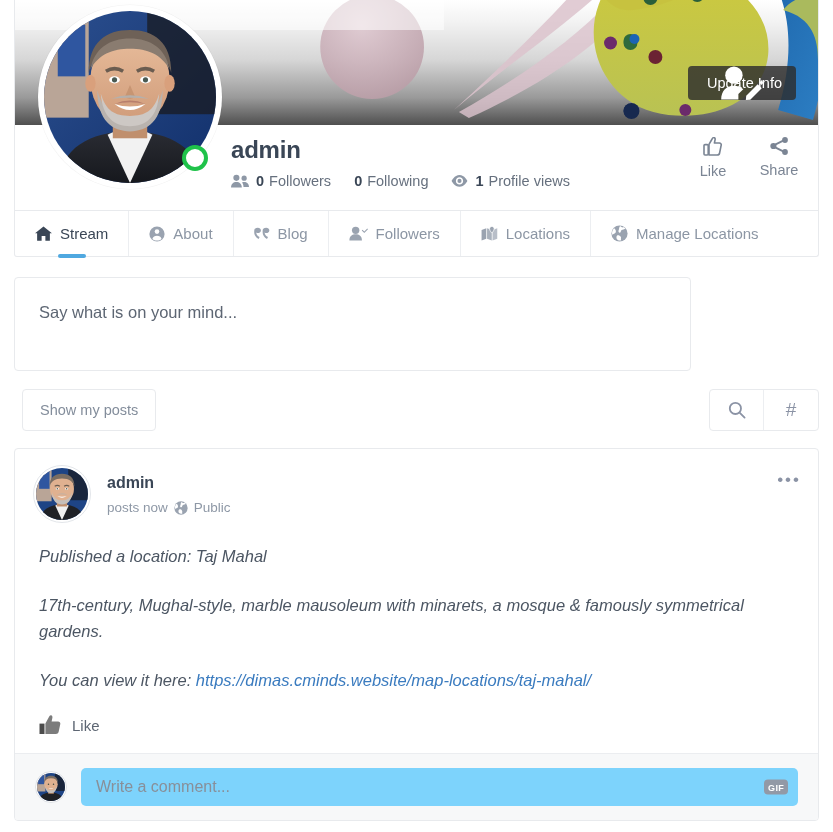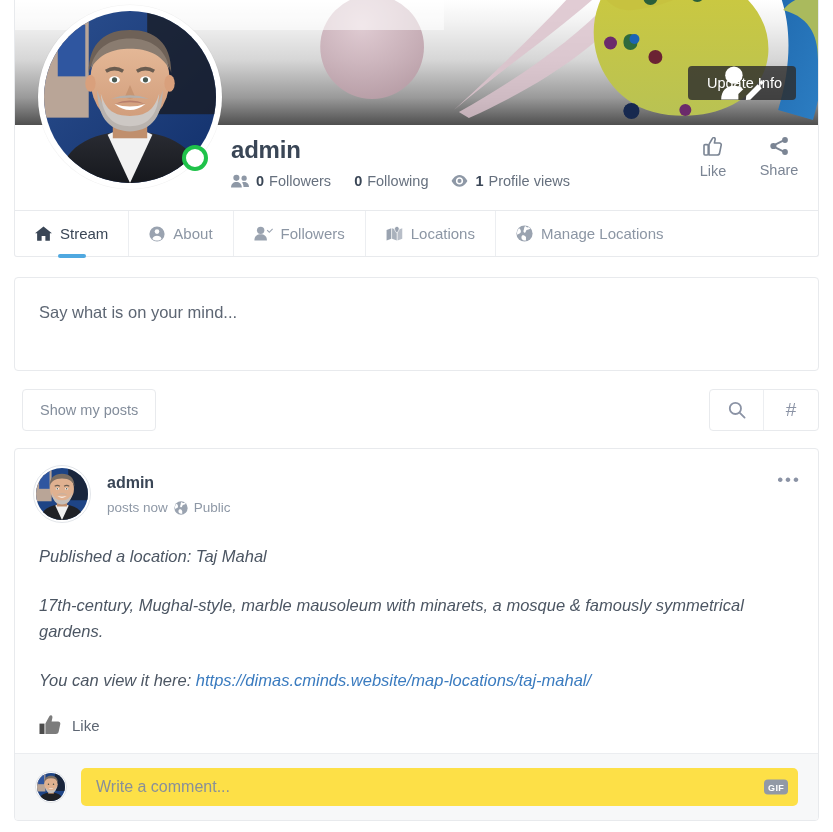--- a/index.html
+++ b/index.html
@@ -138,21 +138,21 @@
     bottom: -2px;
     width: 28px; height: 4px;
     border-radius: 2px;
     background: #4fa8e0;
   }
 
   
   .composer {
     position: absolute;
     left: 14px; top: 277px;
-    width: 805px; height: 94px;
+    width: 677px; height: 94px;
     background: #fff;
     border: 1px solid #e8eaed;
     border-radius: 4px;
     padding: 25px 24px;
   }
   .composer-placeholder {
     font-size: 16.5px;
     color: #5d6673;
   }
 
@@ -282,21 +282,21 @@
     border: 1px solid #dfe2e6;
     background: #fff;
     padding: 1px;
     flex: 0 0 auto;
   }
   .comment-avatar-inner { width:100%; height:100%; border-radius:50%; overflow:hidden; }
   .comment-avatar-inner svg { width:100%; height:100%; display:block; }
   .comment-input {
     flex: 1 1 auto;
     height: 38px;
-    background: #fde047;
+    background: #7dd3fc;
     border: none;
     border-radius: 5px;
     padding: 0 44px 0 15px;
     font-size: 16px;
     color: #5d6673;
     font-family: "Liberation Sans", sans-serif;
     position: relative;
   }
   .comment-input::placeholder { color: #888f99; }
   .comment-wrap { flex: 1 1 auto; position: relative; display: flex; }
@@ -513,20 +513,29 @@
     </div>
     <div class="tab">
       <span>
         <svg width="16" height="16" viewBox="0 0 16 16">
           <circle cx="8" cy="8" r="7.6"></circle>
           <circle cx="8" cy="5.6" r="2.3" fill="#fff"></circle>
           <path d="M3.4 12.9 C4.0 10.8 5.8 9.7 8 9.7 C10.2 9.7 12.0 10.8 12.6 12.9 C11.3 14.0 9.8 14.6 8 14.6 C6.2 14.6 4.7 14.0 3.4 12.9 Z" fill="#fff"></path>
         </svg>
       </span>
       <span>About</span>
+    </div>
+    <div class="tab">
+      <span>
+        <svg width="16" height="13" viewBox="0 0 16 13">
+          <path d="M0.6 2.0 C2.2 0.6 4.6 0.4 6.0 1.4 C7.4 2.4 7.2 4.6 5.8 5.6 C4.6 6.4 3.0 6.2 2.2 5.4 C2.4 7.4 3.6 9.0 5.6 10.0 L4.6 12.0 C1.8 10.6 0.2 8.0 0.2 5.0 C0.2 3.8 0.3 2.8 0.6 2.0 Z"></path>
+          <path d="M9.0 2.0 C10.6 0.6 13.0 0.4 14.4 1.4 C15.8 2.4 15.6 4.6 14.2 5.6 C13.0 6.4 11.4 6.2 10.6 5.4 C10.8 7.4 12.0 9.0 14.0 10.0 L13.0 12.0 C10.2 10.6 8.6 8.0 8.6 5.0 C8.6 3.8 8.7 2.8 9.0 2.0 Z"></path>
+        </svg>
+      </span>
+      <span>Blog</span>
     </div>
     <div class="tab">
       <span>
         <svg width="19" height="15" viewBox="0 0 20 15">
           <circle cx="7" cy="4.2" r="3.9"></circle>
           <path d="M0.4 14.8 C0.4 10.4 3.4 8.4 7 8.4 C10.6 8.4 13.6 10.4 13.6 14.8 Z"></path>
           <path d="M14.2 3.6 L16.1 5.4 L19.2 2.2 L20 3.0 L16.1 7.0 L13.4 4.4 Z"></path>
         </svg>
       </span>
       <span>Followers</span>

